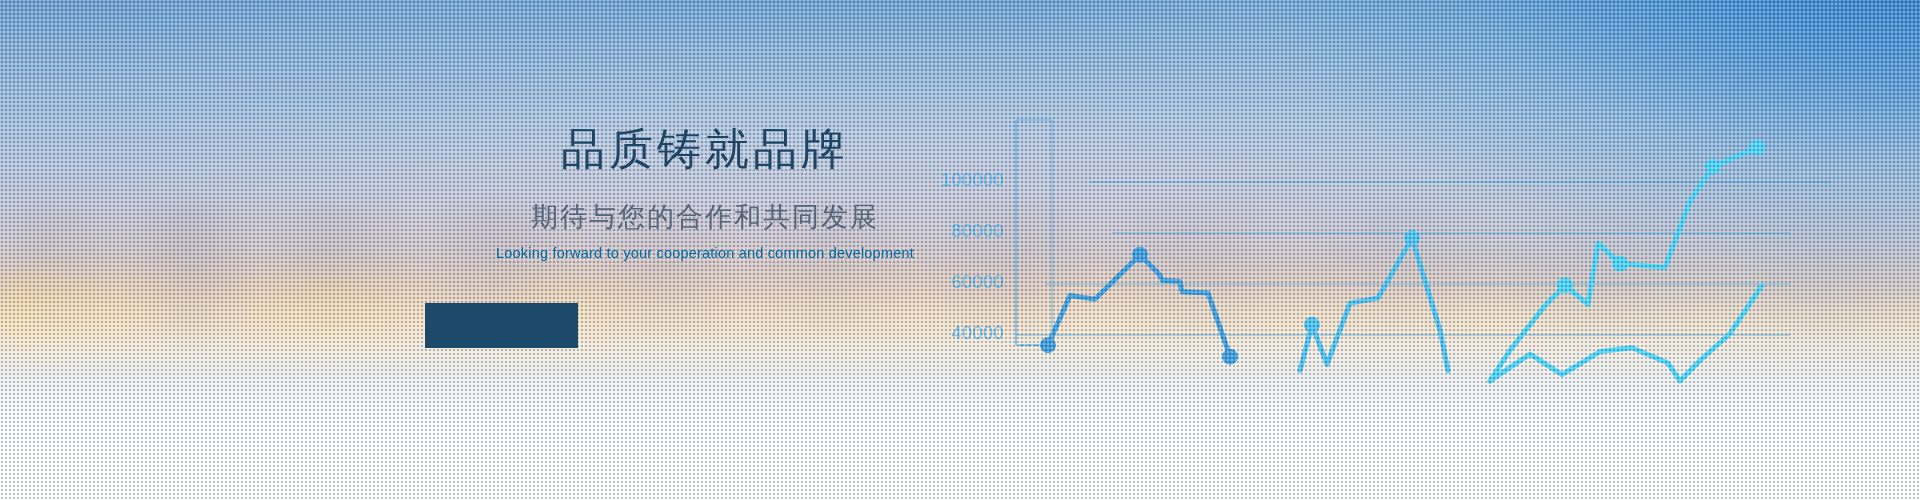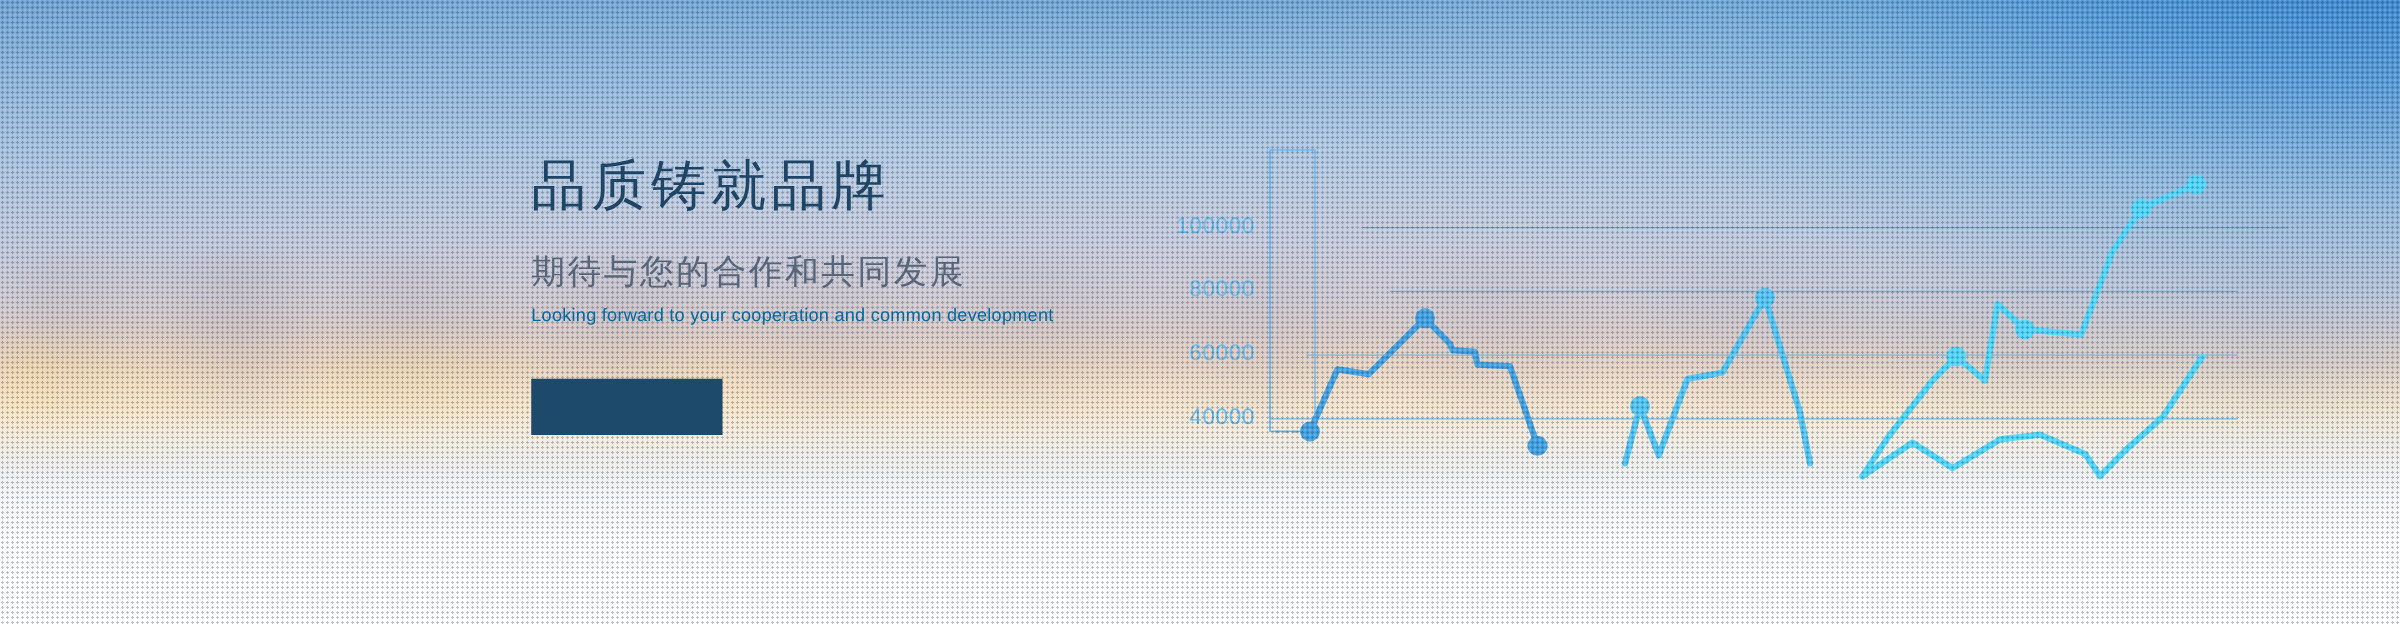--- a/index.html
+++ b/index.html
@@ -125,21 +125,21 @@
     position:absolute;inset:0;
     background-image:
       radial-gradient(rgba(40,55,75,0.30) 0.8px, rgba(0,0,0,0) 0.9px),
       radial-gradient(rgba(255,255,255,0.26) 0.8px, rgba(0,0,0,0) 0.9px);
     background-size:4px 4px,4px 4px;
     background-position:0 0,2px 2px;
     pointer-events:none;
   }
 
   
-  .copy{position:absolute;left:425px;top:125px;width:560px;}
+  .copy{position:absolute;left:425px;top:125px;width:560px;text-align:center;}
   .headline{
     font-size:44px;line-height:1.08;letter-spacing:4px;
     color:#1e4565;font-weight:400;margin:0;white-space:nowrap;
   }
   .subhead{
     margin:26px 0 0 0;font-size:27px;letter-spacing:2px;
     color:#56657a;font-weight:300;white-space:nowrap;
   }
   .subhead-en{
     margin:10px 0 0 0;font-size:14.5px;letter-spacing:.2px;

